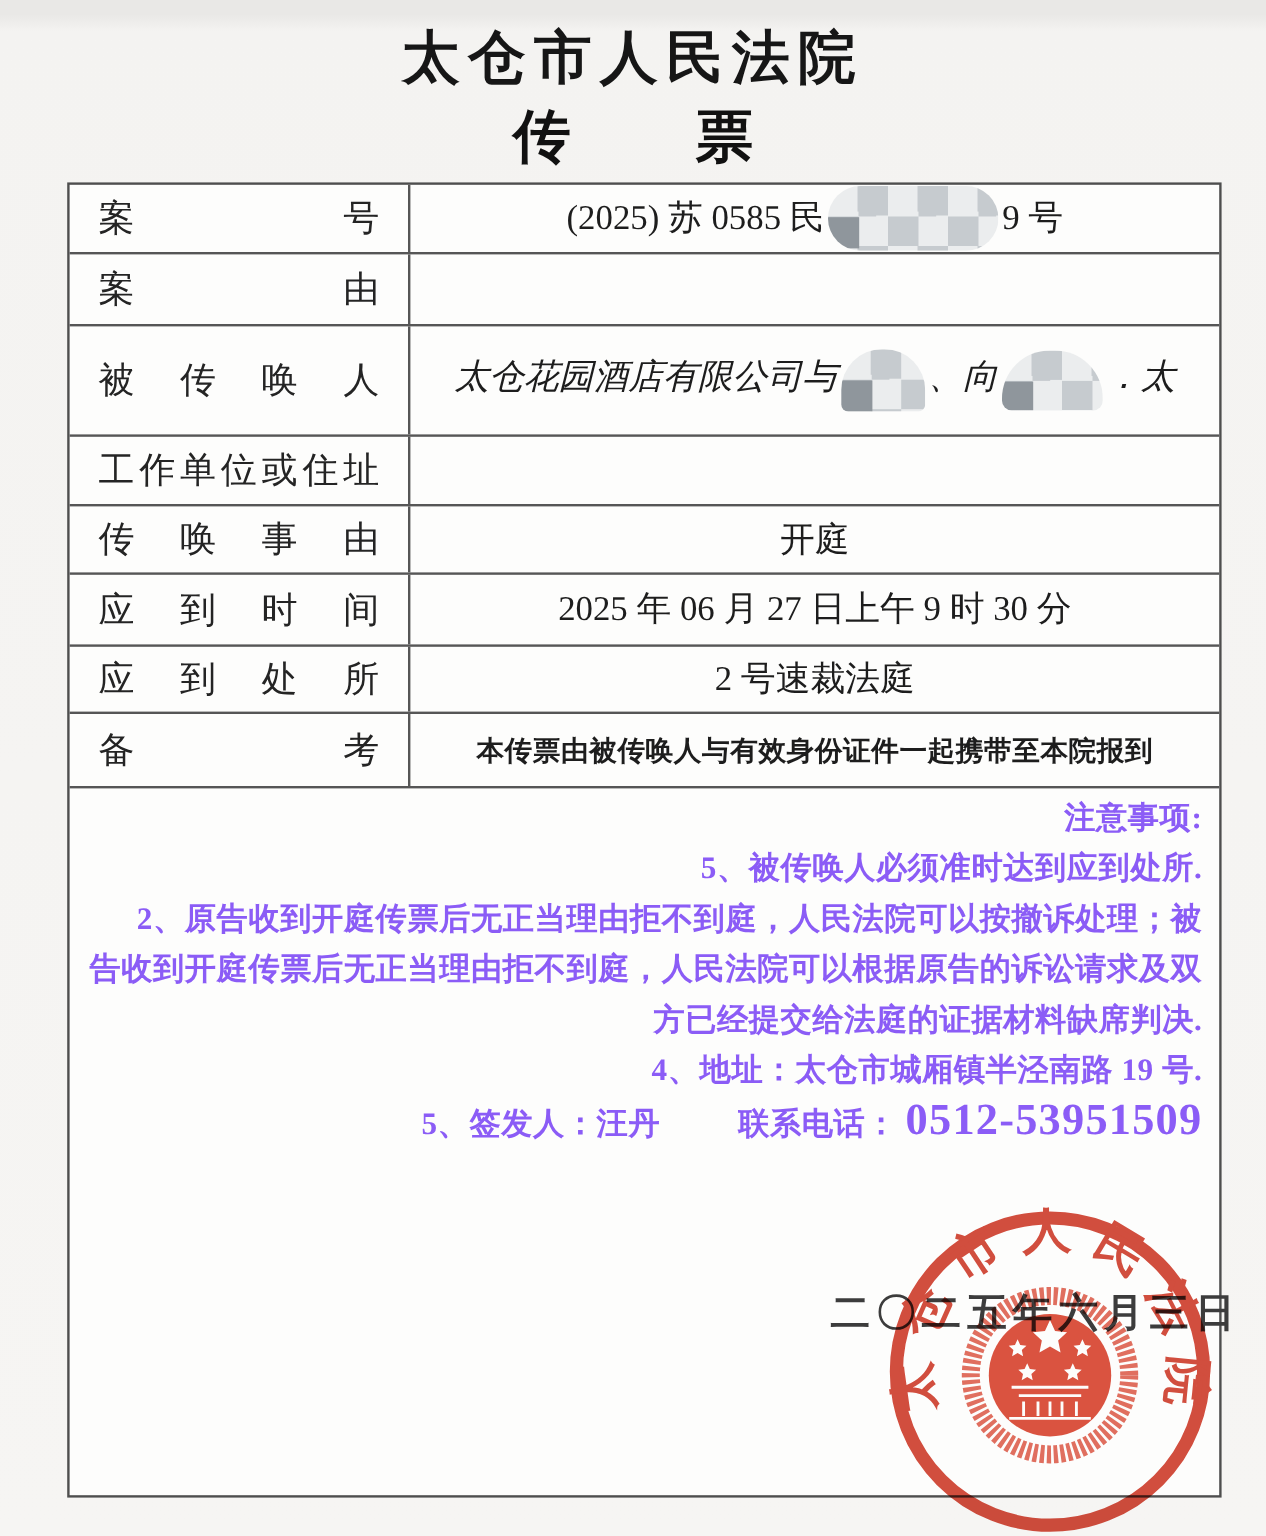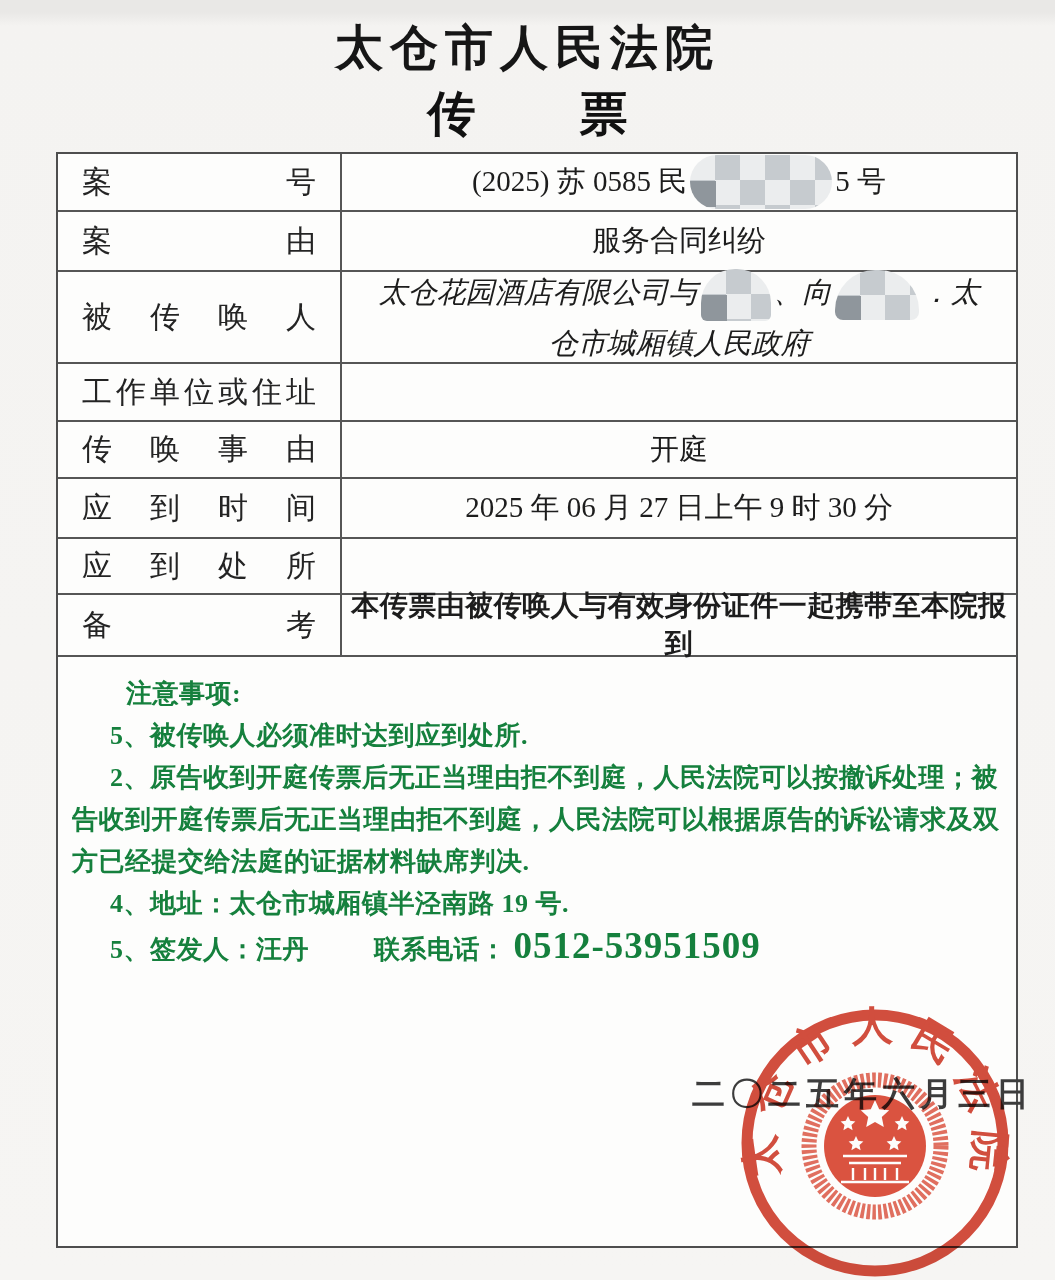--- a/index.html
+++ b/index.html
@@ -30,37 +30,37 @@
     display:flex;align-items:center;padding:0 24px;
     font-size:30px;color:#242424;
   }
   .t-label .chars{display:flex;justify-content:space-between;width:100%;}
   .t-value{
     flex:1;display:flex;align-items:center;justify-content:center;
     font-size:29px;color:#1d1d1d;padding:16px 8px;text-align:center;
   }
   .r1{height:58px;} .r2{height:60px;} .r3{height:92px;} .r4{height:58px;}
   .r5{height:57px;} .r6{height:60px;} .r7{height:56px;} .r8{height:62px;}
-  .remark-val{font-weight:700;font-size:28px;letter-spacing:0.5px;padding:0 4px;}
+  .remark-val{font-weight:700;font-size:23px;letter-spacing:0.5px;padding:0 4px;}
   .two-line{line-height:44px;font-style:italic;}
   
   .mosaic{
     display:inline-block;vertical-align:middle;margin:0 3px;
     background:
       linear-gradient(#8f969c,#8f969c) 0px 26px/26px 26px no-repeat,
       repeating-conic-gradient(#c6cbcf 0% 25%,#ebedee 0% 50%);
     background-size:26px 26px,50px 50px;
   }
   .m-case{width:142px;height:54px;border-radius:27px;}
   .m-name1{width:70px;height:52px;border-radius:34px 34px 6px 6px;}
   .m-name2{width:84px;height:50px;border-radius:40px 40px 8px 8px;}
   
   .notes{
-    padding:16px 14px 0 14px;font-size:26px;line-height:42px;color:#15803d;
-    font-weight:600;letter-spacing:0.5px;
+    padding:4px 14px 0 14px;font-size:26px;line-height:42px;color:#8b5cf6;
+    font-weight:600;letter-spacing:0.5px;text-align:right;
   }
   .notes p{margin:0;}
   .notes .heading{margin-left:54px;font-weight:700;}
   .notes .item{text-indent:38px;}
   .contact{margin-left:58px;font-family:Liberation Serif, serif;}
   .phone{font-size:37px;font-weight:700;letter-spacing:1px;}
   
   .issue-date{
     position:absolute;left:692px;top:1072px;z-index:2;
     font-size:33px;letter-spacing:5px;color:#3c3c3c;white-space:nowrap;font-weight:bold;
@@ -85,47 +85,45 @@
   <div class="t-row r1">
     <div class="t-label">
         <span class="chars">
           <span>案</span>
           <span>号</span>
         </span>
       </div>
     <div class="t-value">
       <span>(2025) 苏 0585 民</span>
       <span class="mosaic m-case"></span>
-      <span>5 号</span>
+      <span>9 号</span>
     </div>
   </div>
 
   <div class="t-row r2">
     <div class="t-label">
         <span class="chars">
           <span>案</span>
           <span>由</span>
         </span>
       </div>
-    <div class="t-value">服务合同纠纷</div>
   </div>
 
   <div class="t-row r3">
     <div class="t-label">
         <span class="chars">
           <span>被</span>
           <span>传</span>
           <span>唤</span>
           <span>人</span>
         </span>
       </div>
     <div class="t-value">
       <div class="two-line">
         <span>太仓花园酒店有限公司与</span><span class="mosaic m-name1"></span><span>、向</span><span class="mosaic m-name2"></span><span>．太</span><br>
-        <span>仓市城厢镇人民政府</span>
       </div>
     </div>
   </div>
 
   <div class="t-row r4">
     <div class="t-label">
         <span class="chars">
           <span>工</span>
           <span>作</span>
           <span>单</span>
@@ -164,20 +162,21 @@
 
   <div class="t-row r7">
     <div class="t-label">
         <span class="chars">
           <span>应</span>
           <span>到</span>
           <span>处</span>
           <span>所</span>
         </span>
       </div>
+    <div class="t-value">2 号速裁法庭</div>
   </div>
 
   <div class="t-row r8">
     <div class="t-label">
         <span class="chars">
           <span>备</span>
           <span>考</span>
         </span>
       </div>
     <div class="t-value remark-val">本传票由被传唤人与有效身份证件一起携带至本院报到</div>

